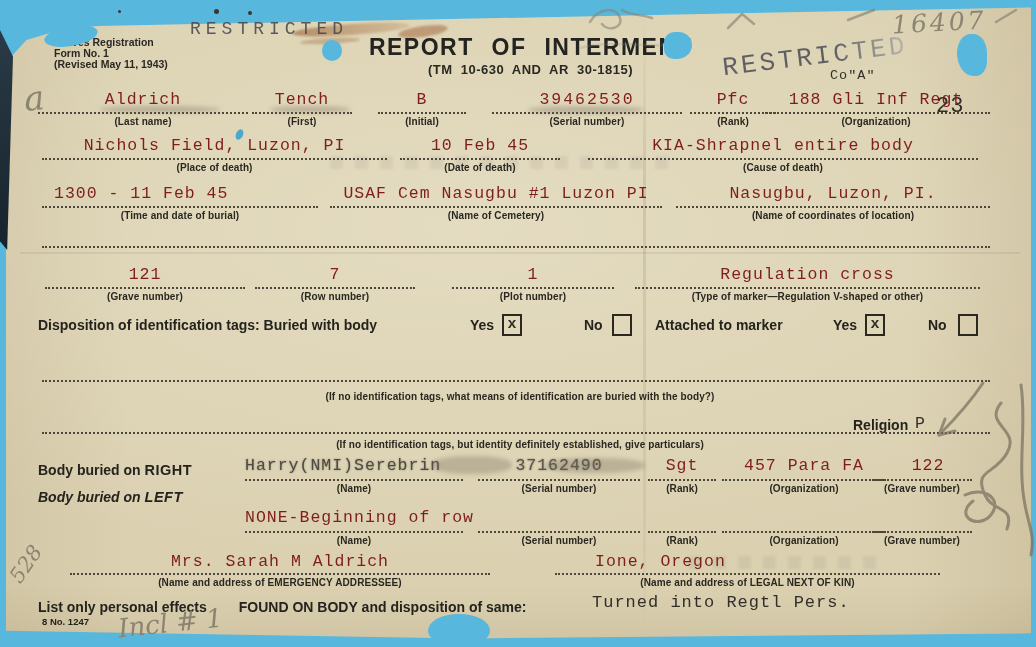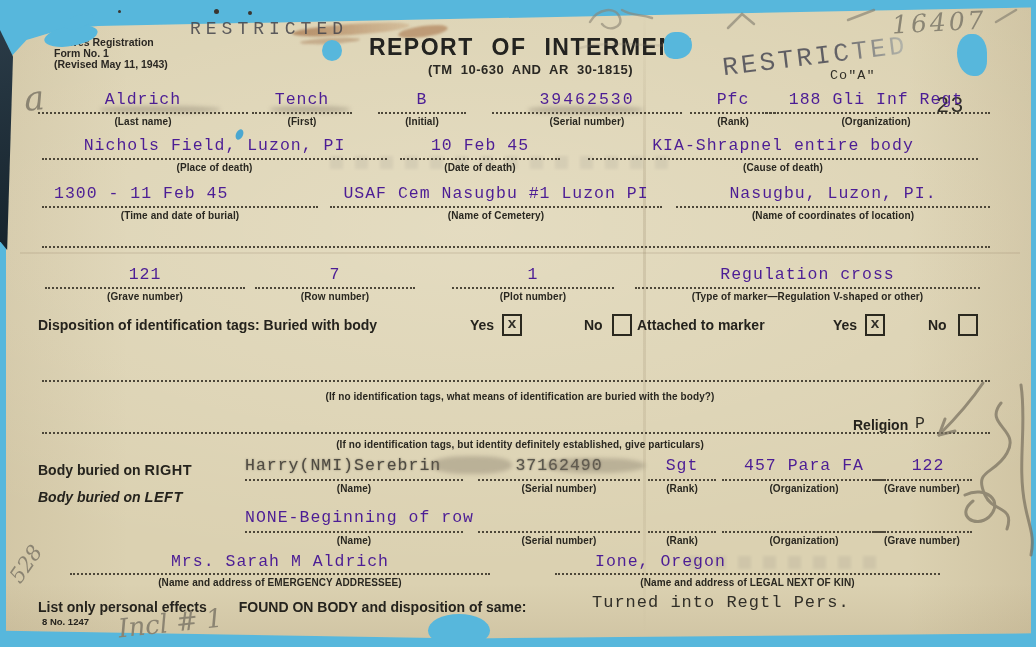--- a/index.html
+++ b/index.html
@@ -16,21 +16,21 @@
     clip-path:polygon(0 9%,2% 5.5%,5.5% 3.8%,9% 3.3%,100% .4%,100% 98.8%,45% 99.6%,0 98.4%);}
   .crease{position:absolute;z-index:2;}
   .bleed{position:absolute;z-index:2;height:13px;opacity:.09;filter:blur(1.5px);
     background:repeating-linear-gradient(90deg,rgba(60,60,75,.8) 0 13px,transparent 13px 25px);}
   .stain{position:absolute;z-index:2;filter:blur(1px);border-radius:50%;}
   .spk{position:absolute;z-index:2;background:#3a3530;border-radius:50%;}
   
   .fld{position:absolute;z-index:3;}
   .v{display:block;height:22px;line-height:20px;border-bottom:2px dotted #4d4739;
      font-family:"Liberation Mono",monospace;font-size:16.5px;letter-spacing:1px;
-     color:#4c1d95;white-space:nowrap;text-align:center;}
+     color:#7f1d1d;white-space:nowrap;text-align:center;}
   .cap{display:block;padding-top:2px;font-weight:700;font-size:10px;line-height:11px;
      color:#292720;text-align:center;white-space:nowrap;letter-spacing:.1px;}
   .typed{position:absolute;z-index:3;font-family:"Liberation Mono",monospace;font-size:16.5px;
      letter-spacing:1px;color:#312f28;white-space:nowrap;}
   .pr{position:absolute;z-index:3;font-weight:600;font-size:14px;color:#25231d;white-space:nowrap;}
   .cb{position:absolute;z-index:3;width:16px;height:18px;border:2px solid #2b291f;
      font:700 15px/17px "Liberation Mono",monospace;text-align:center;color:#2f2d27;}
   .dot{position:absolute;z-index:3;height:0;border-bottom:2px dotted #4d4739;}
   .smudge{position:absolute;z-index:4;background:rgba(112,103,86,.32);filter:blur(2px);border-radius:45%;}
   .pencil{position:absolute;z-index:5;font-family:"DejaVu Serif",serif;font-style:italic;
@@ -148,21 +148,21 @@
     <span class="cap">(Type of marker—Regulation V-shaped or other)</span>
   </div>
 
   <div class="pr" style="left:38px;top:317px;">Disposition of identification tags: Buried with body</div>
   <div class="pr" style="left:470px;top:317px;">Yes</div>
   <div class="cb" style="left:502px;top:314px;">
     <span>x</span></div>
   <div class="pr" style="left:584px;top:317px;">No</div>
   <div class="cb" style="left:612px;top:314px;">
     <span></span></div>
-  <div class="pr" style="left:637px;top:317px;">Attached to marker</div>
+  <div class="pr" style="left:655px;top:317px;">Attached to marker</div>
   <div class="pr" style="left:833px;top:317px;">Yes</div>
   <div class="cb" style="left:865px;top:314px;">
     <span>x</span></div>
   <div class="pr" style="left:928px;top:317px;">No</div>
   <div class="cb" style="left:958px;top:314px;">
     <span></span></div>
 
   <div class="dot" style="left:42px;top:380px;width:948px;"></div>
   <div class="fld" style="left:150px;top:389px;width:740px;">
     <span class="cap">(If no identification tags, what means of identification are buried with the body?)</span>

